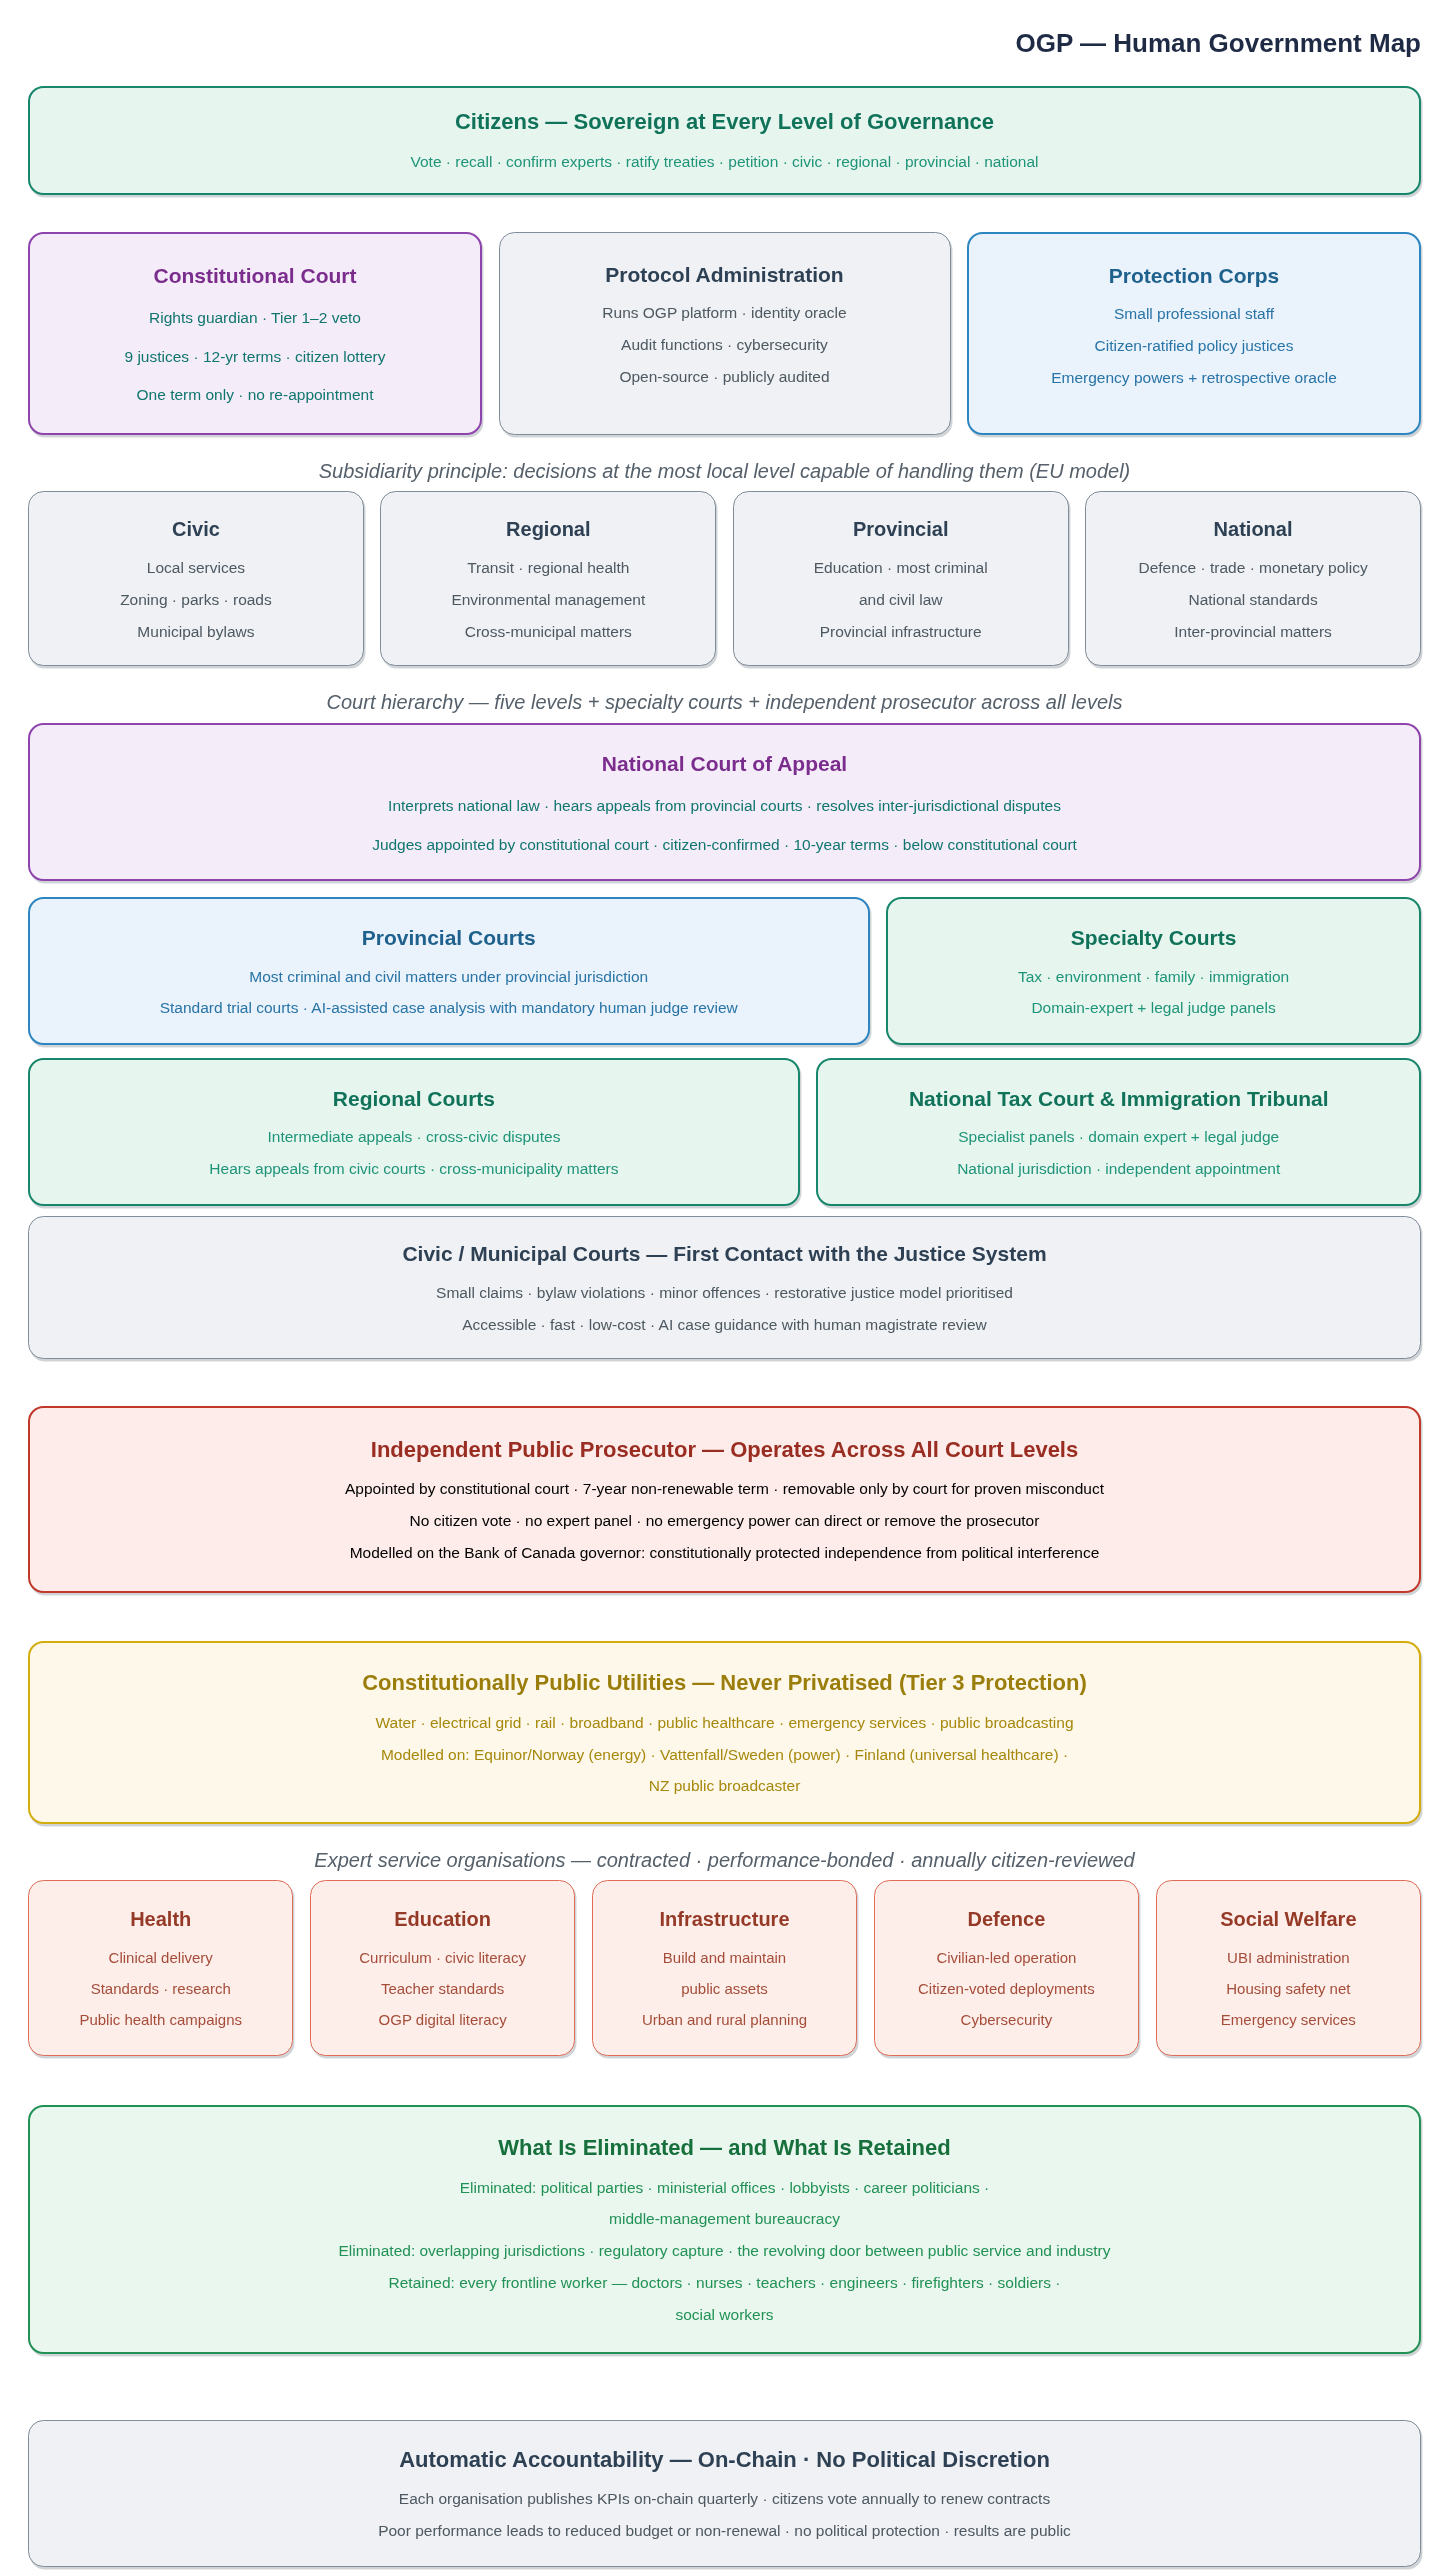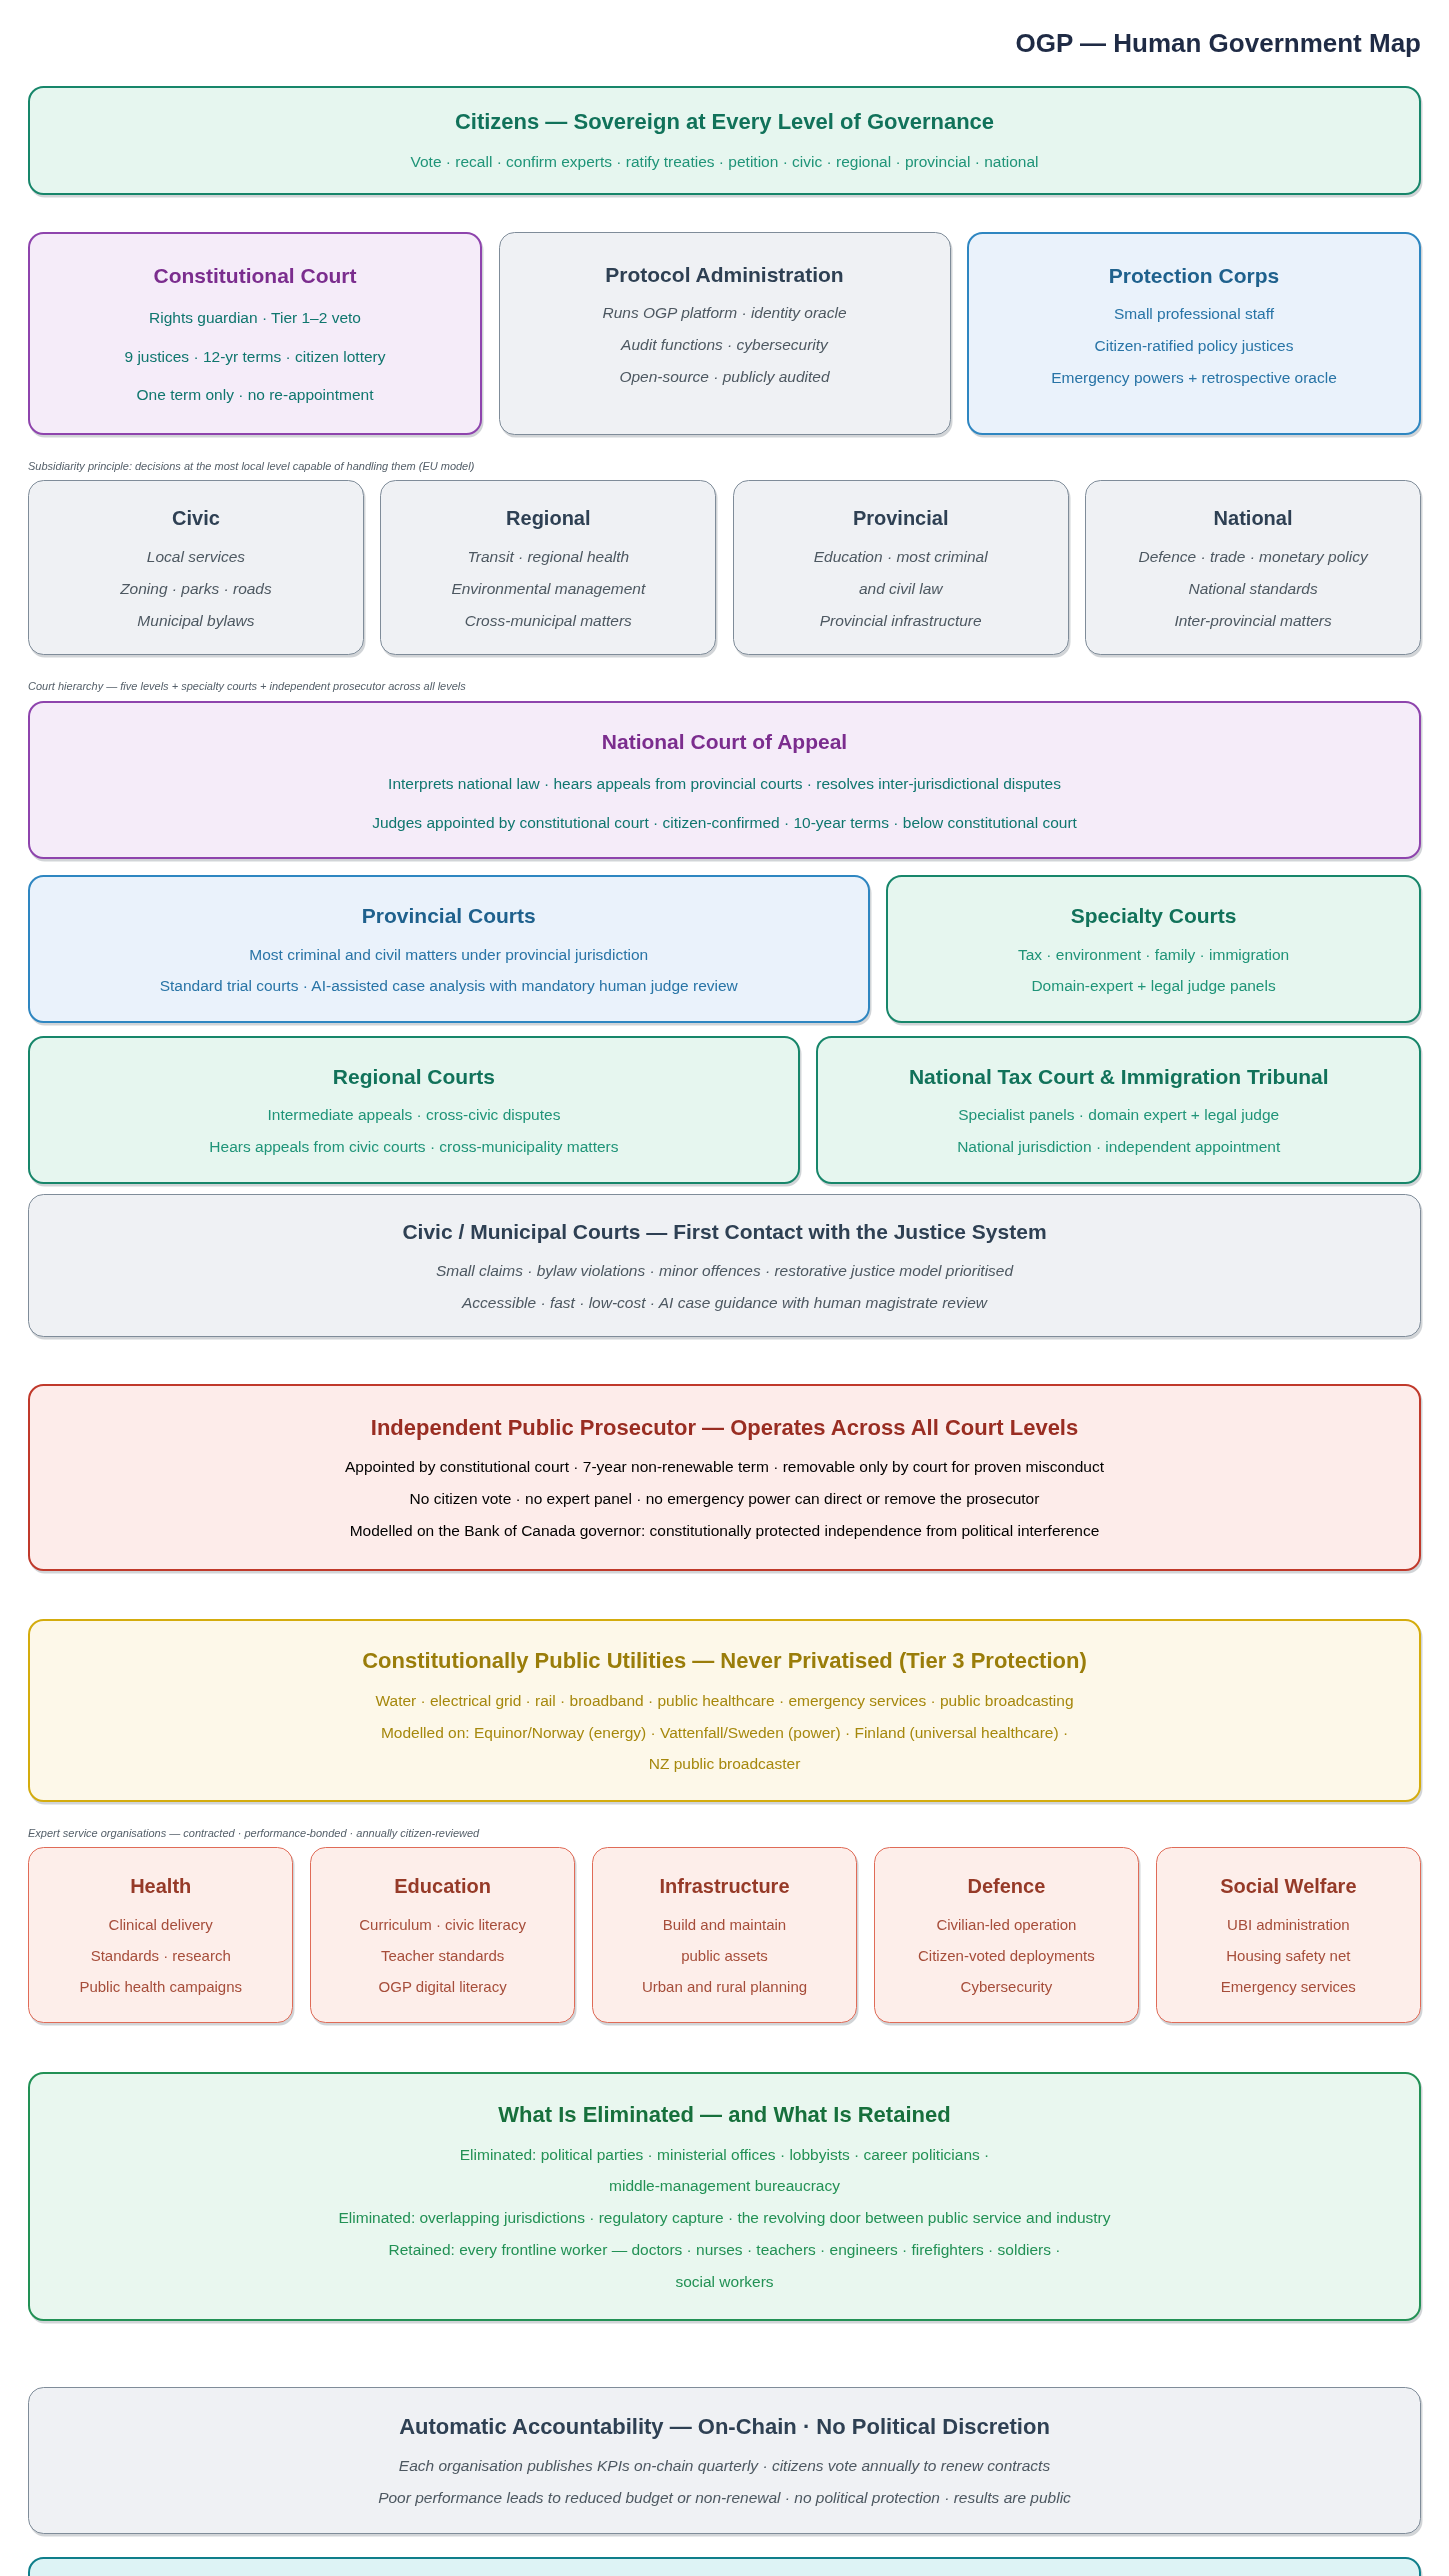--- a/index.html
+++ b/index.html
@@ -19,23 +19,23 @@
     padding: 21.6px 28px 0 28px;
   }
   .page-title {
     text-align: right;
     font-size: 26px;
     font-weight: 700;
     color: #1f2b45;
     margin: 6.2px 0 27px 0;
   }
   .sep {
-    text-align: left;
+    text-align: center;
     font-style: italic;
-    font-size: 11px;
+    font-size: 20px;
     color: #55606a;
     margin: 25px 0 8.2px 0;
   }
   .row {
     display: flex;
     gap: 16.5px;
   }
   .row > .box { flex: 1; }
   .w61 { flex: 0 0 calc(61% - 8.2px) !important; }
   .w39 { flex: 0 0 calc(39% - 8.2px) !important; }
@@ -72,21 +72,21 @@
   .v-green            { background: #e9f7ef; border: 2.1px solid #229155; }
   .v-green .box-title { color: #17703c; }
   .v-green .box-line  { color: #229155; }
 
   .v-purple            { background: #f5ecf9; border: 2.1px solid #8e44ad; }
   .v-purple .box-title { color: #7b2d8e; }
   .v-purple .box-line  { color: #0f766e; margin-top: 21px; }
 
   .v-gray            { background: #eff1f4; border: 1.5px solid #7f8c99; }
   .v-gray .box-title { color: #2e4053; }
-  .v-gray .box-line  { color: #4d5861; font-style: italic; }
+  .v-gray .box-line  { color: #4d5861; }
 
   .v-blue            { background: #eaf2fb; border: 2.1px solid #2e86c1; }
   .v-blue .box-title { color: #1f618d; }
   .v-blue .box-line  { color: #2874a6; }
 
   .v-red            { background: #fdecea; border: 2.1px solid #c0392b; }
   .v-red .box-title { color: #992d22; }
   .v-red .box-line  { color: #000000; }
 
   .v-gold            { background: #fdf8e9; border: 2.1px solid #d4ac0d; }

